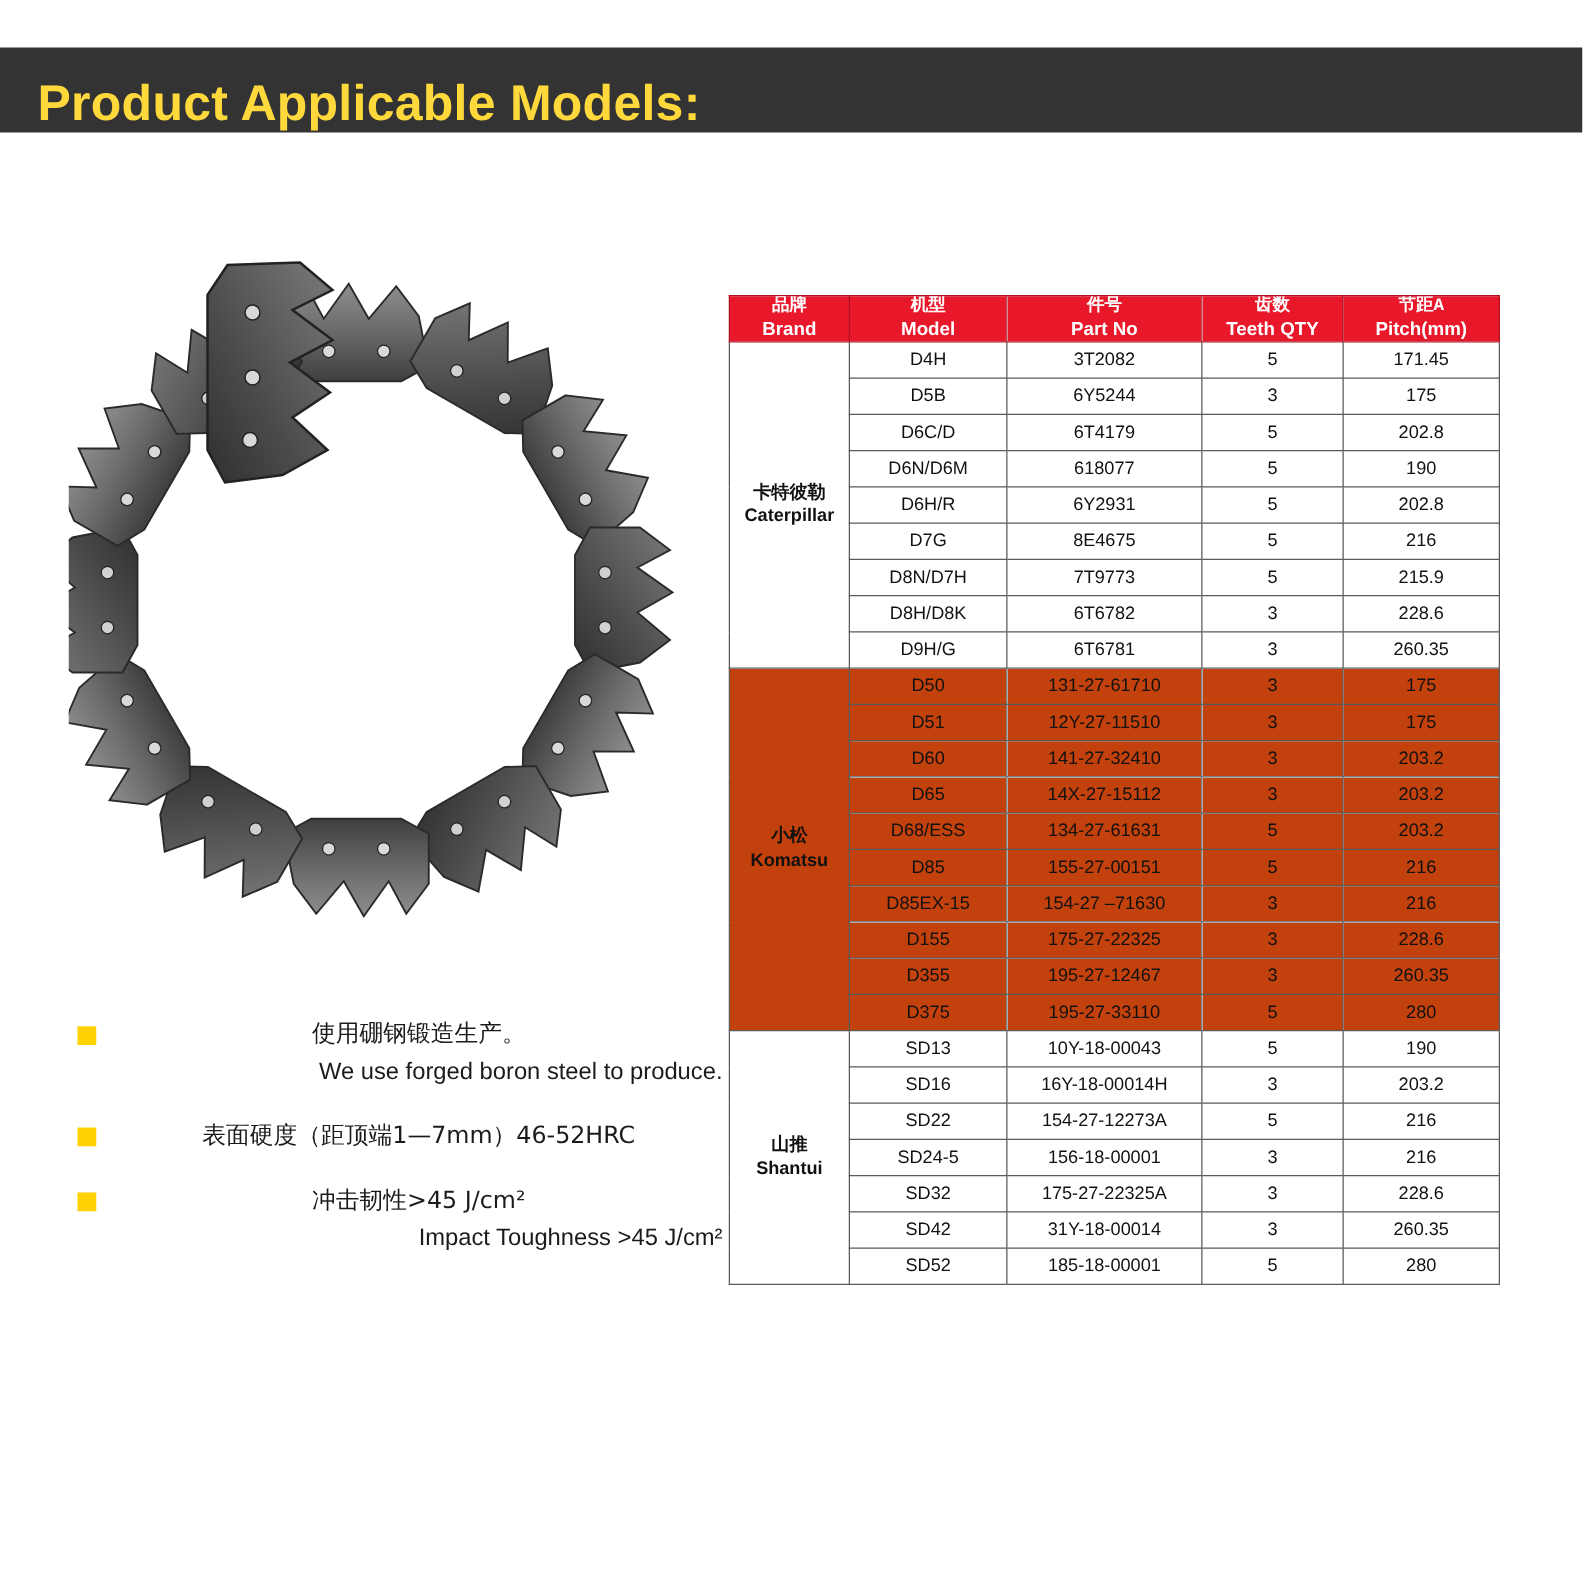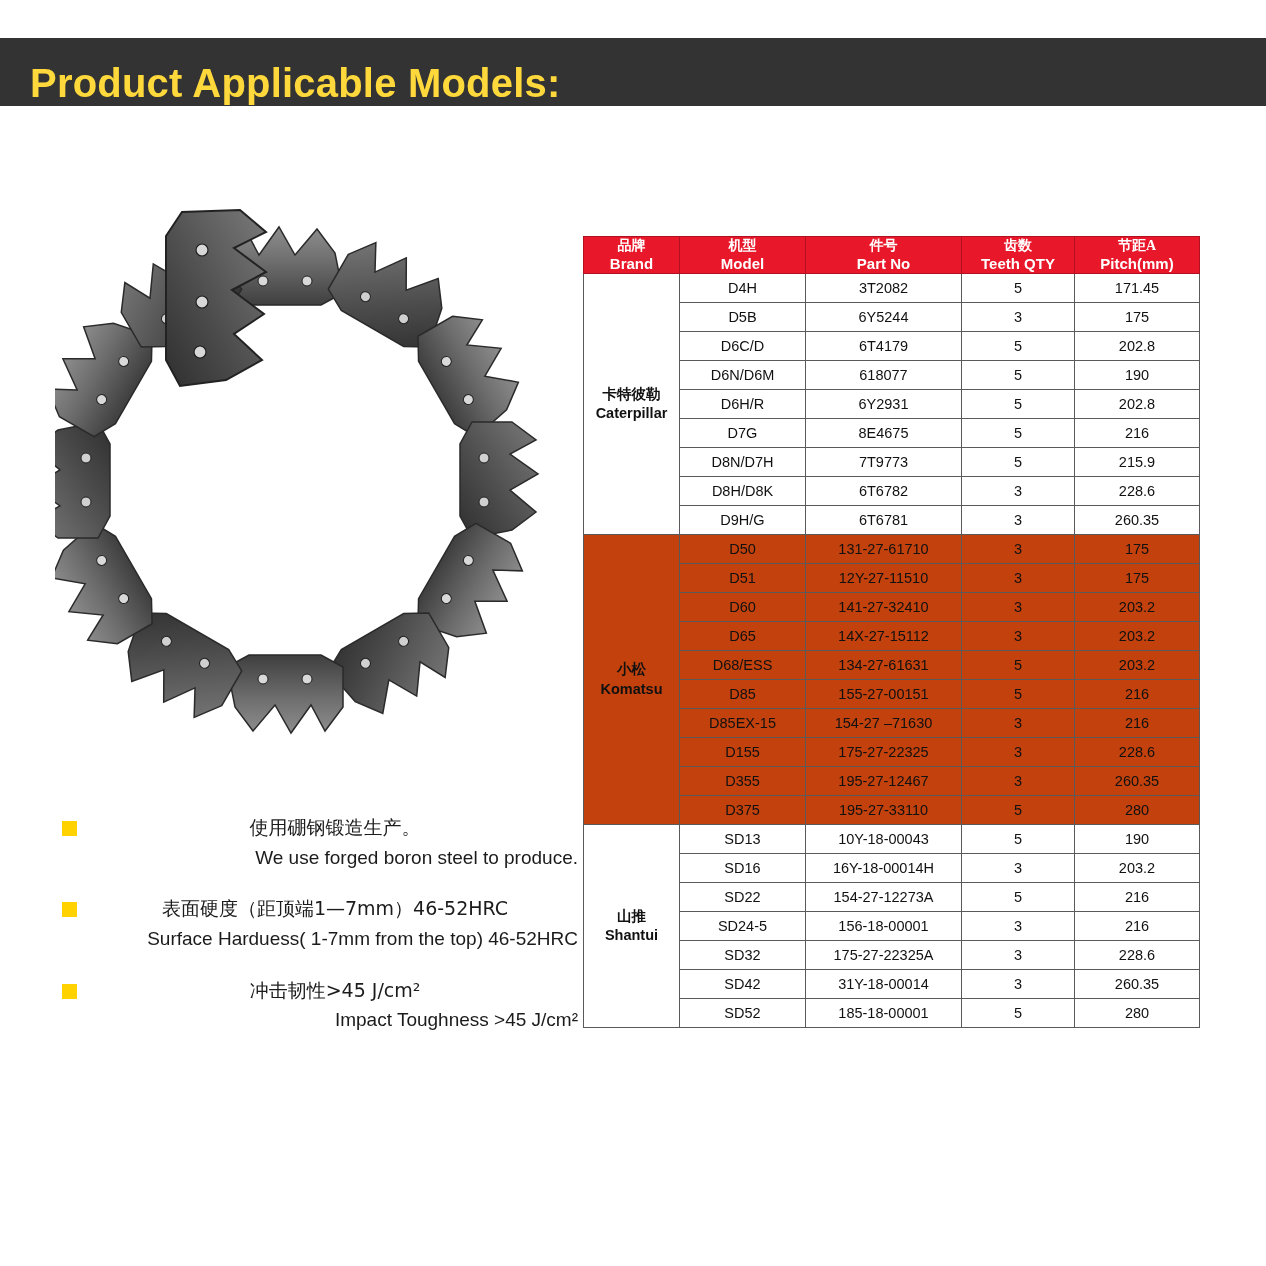--- a/index.html
+++ b/index.html
@@ -107,21 +107,21 @@
     color: #ffffff;
     font-weight: bold;
     height: 34px;
     line-height: 1.25;
     font-size: 15px;
     border-color: #b01020;
   }
   thead .hd-cn {
     display: block;
     font-size: 14px;
-    font-family: Liberation Serif, serif;
+    font-family: Liberation Mono, monospace;
   }
   thead .hd-en {
     display: block;
     font-size: 15px;
   }
   td.brand {
     font-weight: bold;
     font-size: 15px;
     line-height: 1.35;
     margin-top: 48px;
@@ -248,21 +248,20 @@
 
 <div class="features">
   <div class="feature">
     <span class="marker"></span>
     <p class="cn">使用硼钢锻造生产。</p>
     <p class="en">We use forged boron steel to produce.</p>
   </div>
   <div class="feature">
     <span class="marker"></span>
     <p class="cn">表面硬度（距顶端1—7mm）46-52HRC</p>
-    <p class="en">Surface Harduess( 1-7mm from the top) 46-52HRC</p>
   </div>
   <div class="feature">
     <span class="marker"></span>
     <p class="cn">冲击韧性&gt;45  J/cm²</p>
     <p class="en">Impact Toughness &gt;45  J/cm²</p>
   </div>
 </div>
 
 <div class="table-wrap">
   <table class="models">

